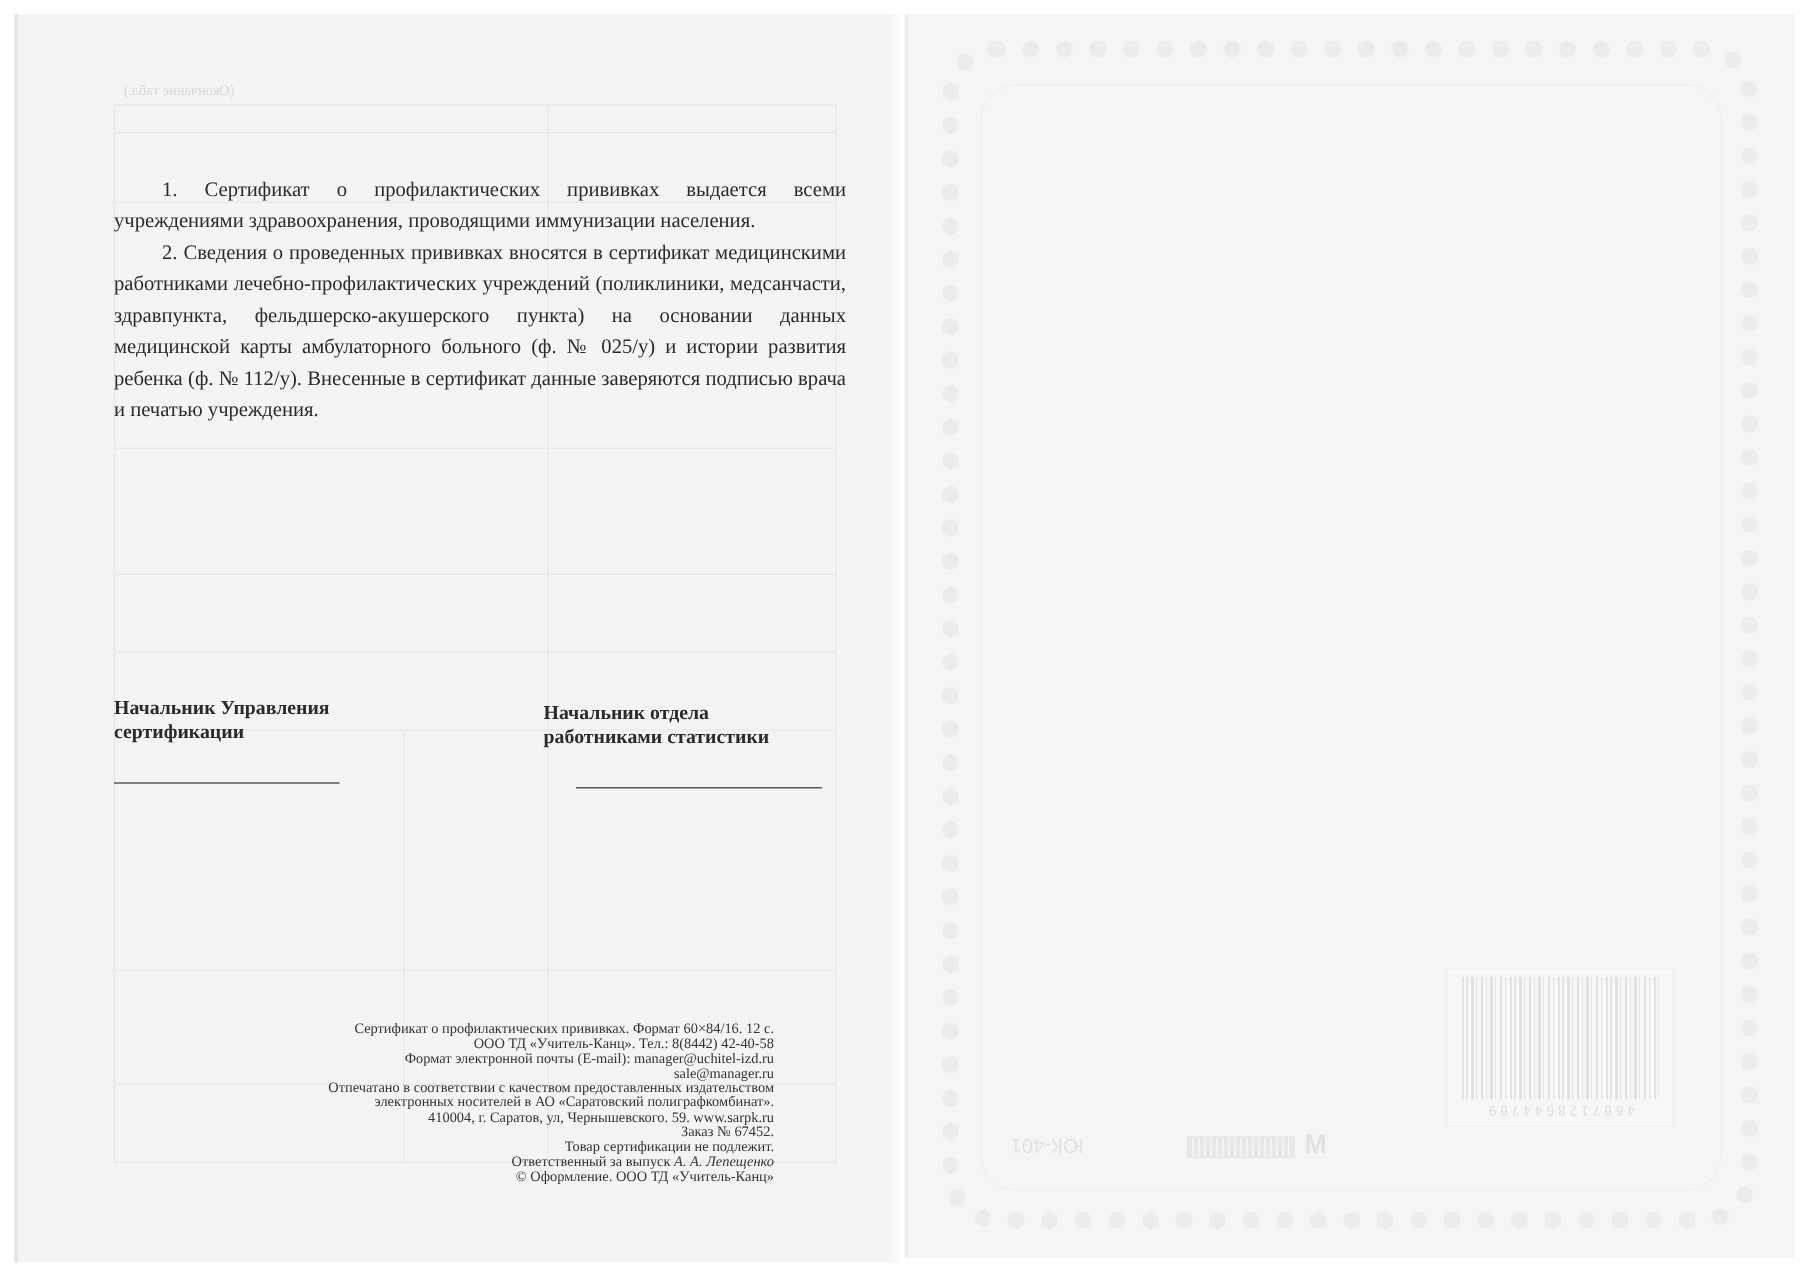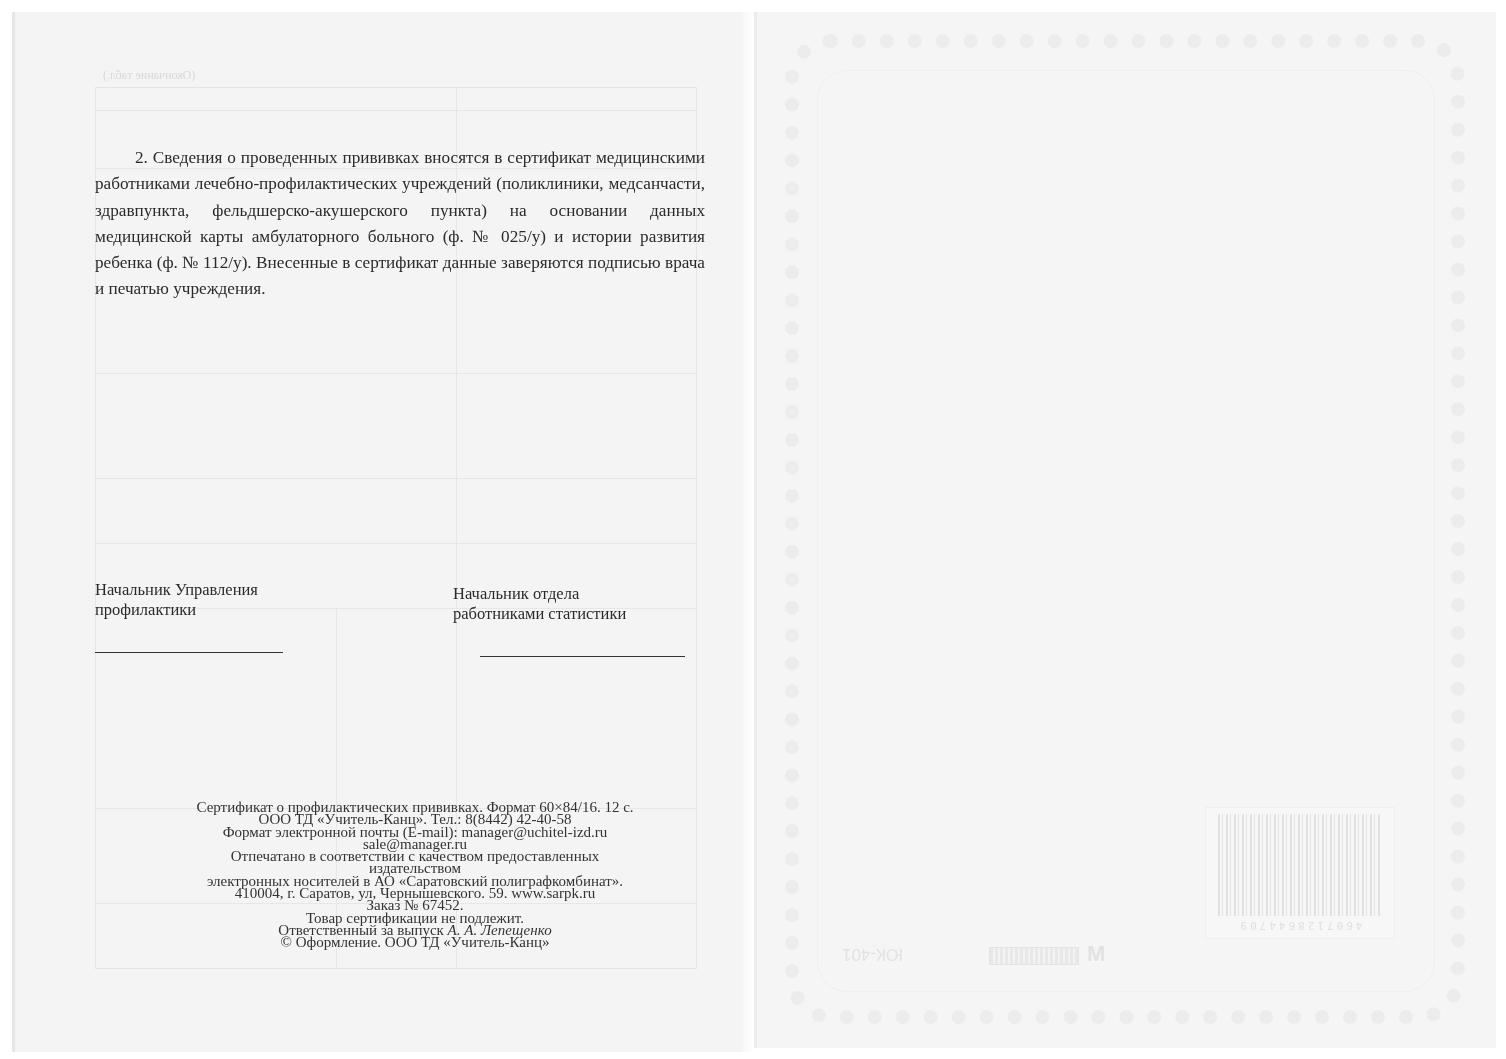--- a/index.html
+++ b/index.html
@@ -69,37 +69,38 @@
     }
     .body-text p {
       margin: 0;
       text-indent: 40px;
     }
     .sign-left, .sign-right {
       position: absolute;
       font-size: 16.5px;
       line-height: 20px;
       color: #2a2a2a;
+      font-weight: bold;
     }
     .sign-left { left: 80px; top: 568px; width: 220px; }
     .sign-right { left: 438px; top: 572px; width: 240px; }
     .sign-line {
       position: absolute;
       height: 0;
       border-top: 1.5px solid #333;
     }
     .line-left { left: 80px; top: 640px; width: 188px; }
     .line-right { left: 465px; top: 644px; width: 205px; }
     .imprint {
       position: absolute;
       left: 170px;
-      top: 789px;
+      top: 839px;
       width: 460px;
-      text-align: center;
-      font-size: 15px;
+      text-align: right;
+      font-size: 12px;
       line-height: 12.3px;
       color: #333;
     }
     .imprint .it { font-style: italic; margin-top: 44px; }
     
     .spine-shadow {
       position: absolute;
       left: 742px;
       top: 12px;
       width: 12px;
@@ -213,26 +214,27 @@
       <div class="ghost-row" style="top:80px"></div>
       <div class="ghost-row" style="top:285px"></div>
       <div class="ghost-row" style="top:390px"></div>
       <div class="ghost-row" style="top:455px"></div>
       <div class="ghost-row" style="top:520px"></div>
       <div class="ghost-row" style="top:720px"></div>
       <div class="ghost-row" style="top:815px"></div>
     </div>
 
     <div class="body-text">
+      <p>1. Сертификат о профилактических прививках выдается всеми учреждениями здравоохранения, проводящими иммунизации населения.</p>
       <p>2. Сведения о проведенных прививках вносятся в сертификат медицинскими работниками лечебно-профилактических учреждений (поликлиники, медсанчасти, здравпункта, фельдшерско-акушерского пункта) на основании данных медицинской карты амбулаторного больного (ф. № 025/у) и истории развития ребенка (ф. № 112/у). Внесенные в сертификат данные заверяются подписью врача и печатью учреждения.</p>
     </div>
 
     <div class="sign-left">
       <div>Начальник Управления</div>
-      <div>профилактики</div>
+      <div>сертификации</div>
     </div>
     <div class="sign-right">
       <div>Начальник отдела</div>
       <div>работниками статистики</div>
     </div>
     <div class="sign-line line-left"></div>
     <div class="sign-line line-right"></div>
 
     <div class="imprint">
       <div>Сертификат о профилактических прививках. Формат 60×84/16. 12 с.</div>

